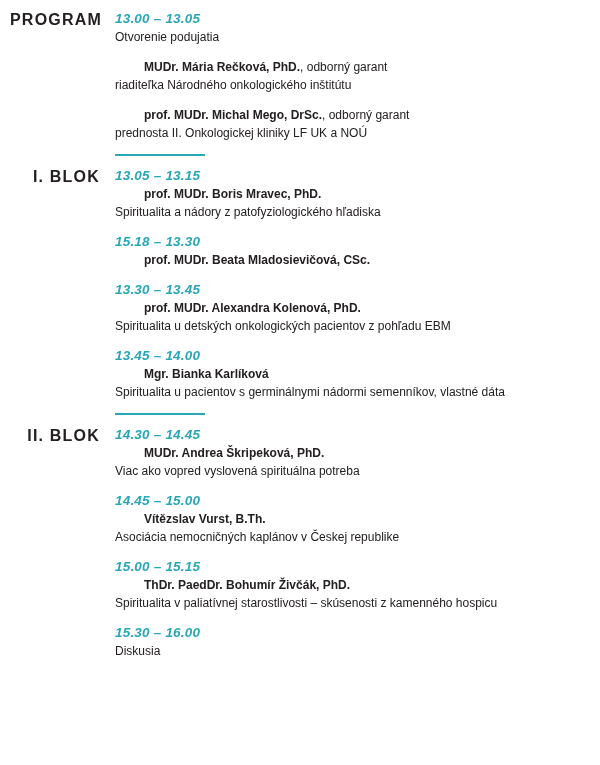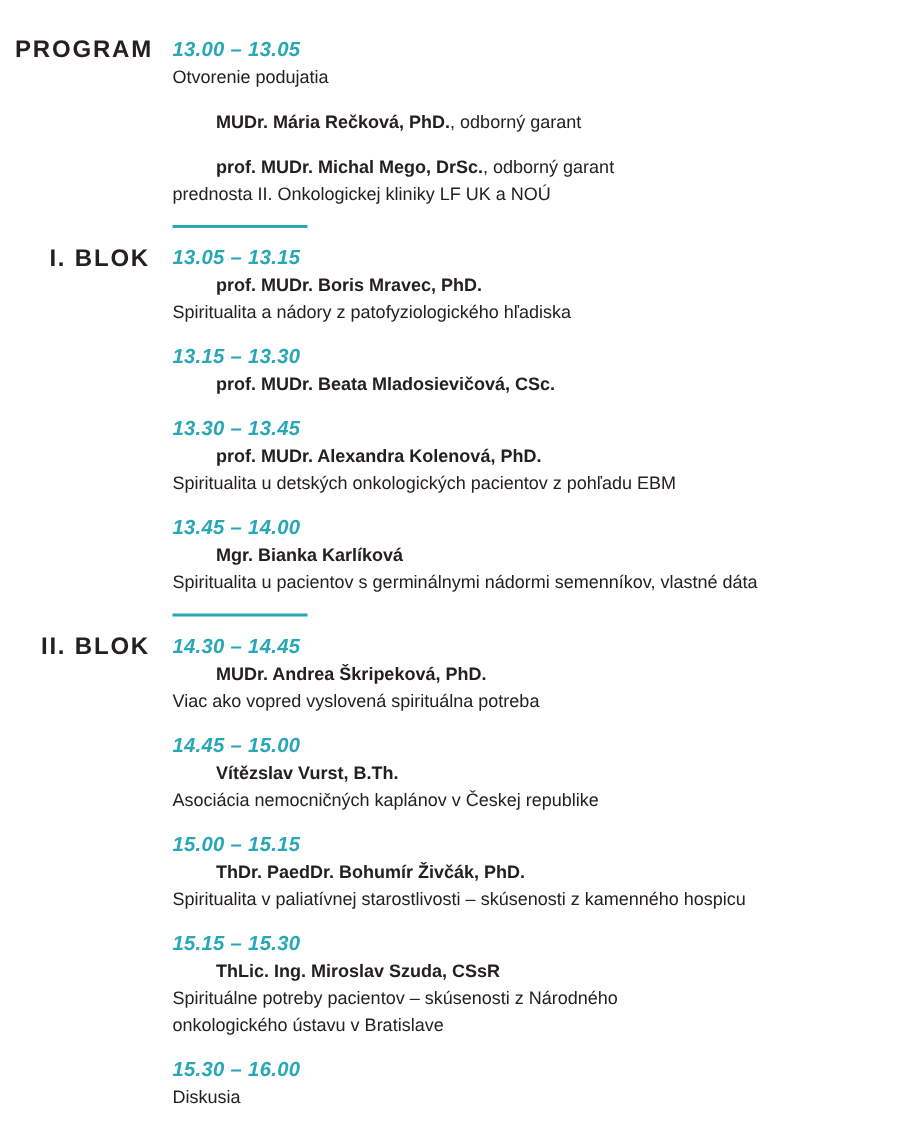--- a/index.html
+++ b/index.html
@@ -12,21 +12,21 @@
     width: 600px;
     height: 765px;
     background: var(--bg);
     overflow: hidden;
     font-family: "Liberation Sans", "DejaVu Sans", sans-serif;
     color: var(--ink);
   }
   .page {
     width: 552px;
     height: 765px;
-    padding: 24px 10px 0 10px;
+    padding: 10px 10px 0 10px;
     background: var(--bg);
   }
   .section {
     display: grid;
     grid-template-columns: 90px 1fr;
     column-gap: 15px;
     align-items: start;
   }
   .section-label {
     text-align: right;
@@ -68,38 +68,39 @@
 <main class="page">
     <section class="section">
       <div class="section-label">PROGRAM</div>
       <div class="section-content">
         <div class="entry">
           <div class="entry-time">13.00 – 13.05</div>
           <div class="entry-line"><span>Otvorenie podujatia</span></div>
         </div>
         <div class="entry">
           <div class="entry-line"><span class="b">MUDr. Mária Rečková, PhD.</span><span>, odborný garant</span></div>
+          <div class="entry-line"><span>riaditeľka Národného onkologického inštitútu</span></div>
         </div>
         <div class="entry">
           <div class="entry-line"><span class="b">prof. MUDr. Michal Mego, DrSc.</span><span>, odborný garant</span></div>
           <div class="entry-line"><span>prednosta II. Onkologickej kliniky LF UK a NOÚ</span></div>
         </div>
         <div class="section-divider"></div>
       </div>
     </section>
     <section class="section">
       <div class="section-label">I. BLOK</div>
       <div class="section-content">
         <div class="entry">
           <div class="entry-time">13.05 – 13.15</div>
           <div class="entry-line"><span class="b">prof. MUDr. Boris Mravec, PhD.</span></div>
           <div class="entry-line"><span>Spiritualita a nádory z patofyziologického hľadiska</span></div>
         </div>
         <div class="entry">
-          <div class="entry-time">13.15 – 13.30</div>
+          <div class="entry-time">15.18 – 13.30</div>
           <div class="entry-line"><span class="b">prof. MUDr. Beata Mladosievičová, CSc.</span></div>
         </div>
         <div class="entry">
           <div class="entry-time">13.30 – 13.45</div>
           <div class="entry-line"><span class="b">prof. MUDr. Alexandra Kolenová, PhD.</span></div>
           <div class="entry-line"><span>Spiritualita u detských onkologických pacientov z pohľadu EBM</span></div>
         </div>
         <div class="entry">
           <div class="entry-time">13.45 – 14.00</div>
           <div class="entry-line"><span class="b">Mgr. Bianka Karlíková</span></div>
@@ -120,24 +121,18 @@
           <div class="entry-time">14.45 – 15.00</div>
           <div class="entry-line"><span class="b">Vítězslav Vurst, B.Th.</span></div>
           <div class="entry-line"><span>Asociácia nemocničných kaplánov v Českej republike</span></div>
         </div>
         <div class="entry">
           <div class="entry-time">15.00 – 15.15</div>
           <div class="entry-line"><span class="b">ThDr. PaedDr. Bohumír Živčák, PhD.</span></div>
           <div class="entry-line"><span>Spiritualita v paliatívnej starostlivosti – skúsenosti z kamenného hospicu</span></div>
         </div>
         <div class="entry">
-          <div class="entry-time">15.15 – 15.30</div>
-          <div class="entry-line"><span class="b">ThLic. Ing. Miroslav Szuda, CSsR</span></div>
-          <div class="entry-line"><span>Spirituálne potreby pacientov – skúsenosti z Národného</span></div>
-          <div class="entry-line"><span>onkologického ústavu v Bratislave</span></div>
-        </div>
-        <div class="entry">
           <div class="entry-time">15.30 – 16.00</div>
           <div class="entry-line"><span>Diskusia</span></div>
         </div>
       </div>
     </section>
   </main>
 
 </body></html>

